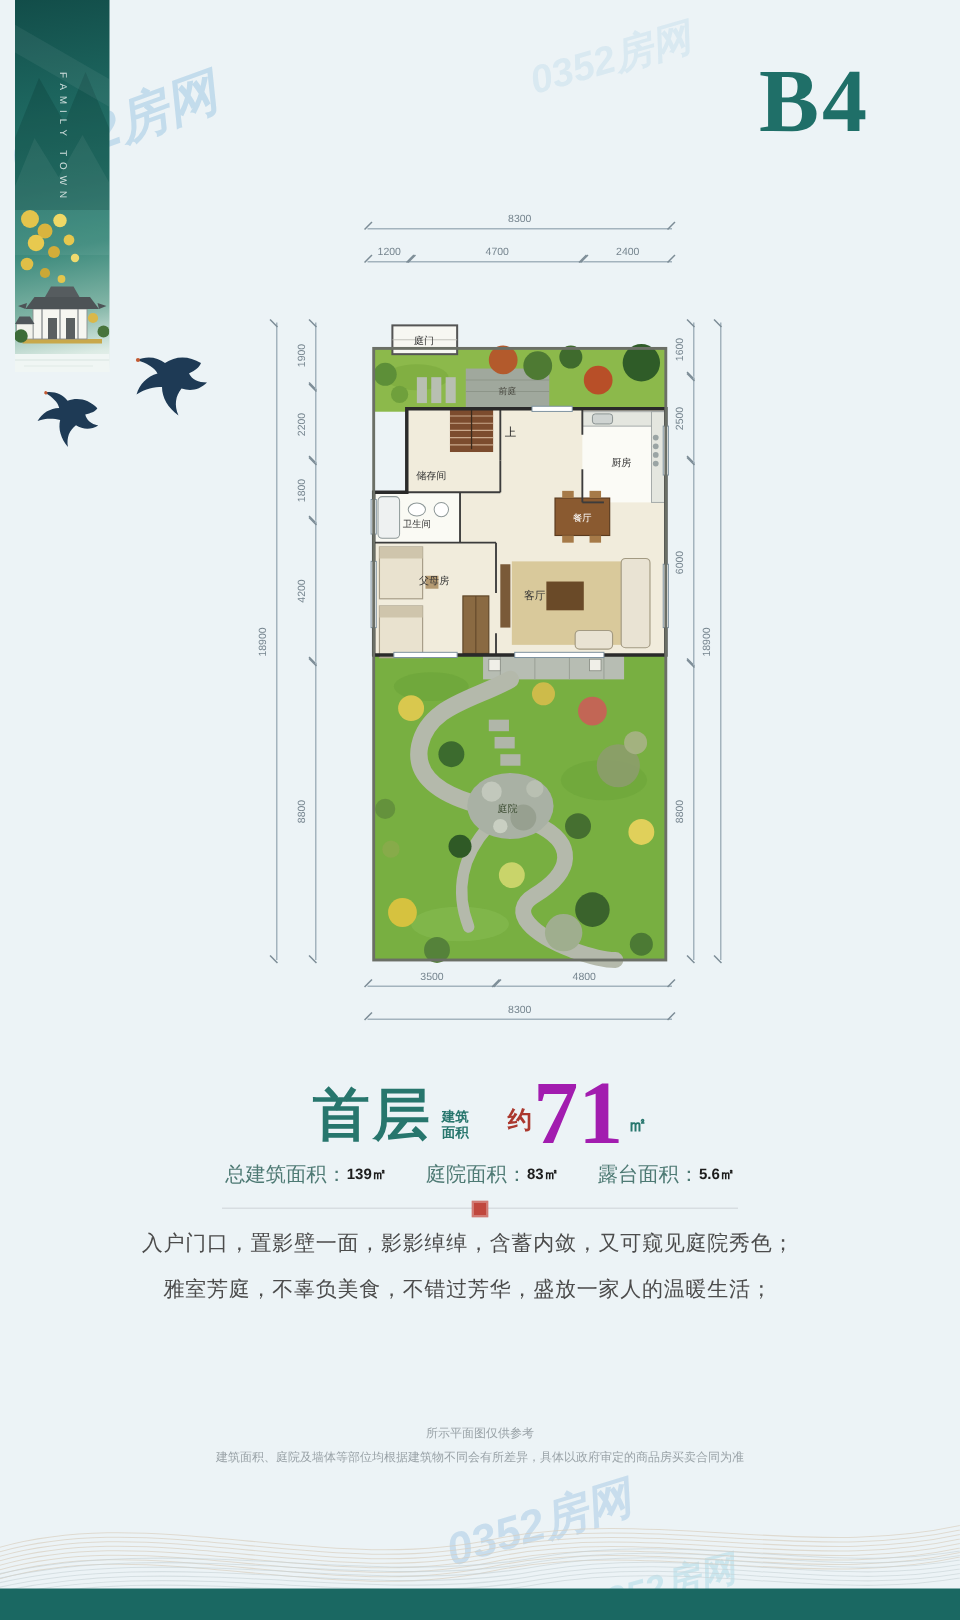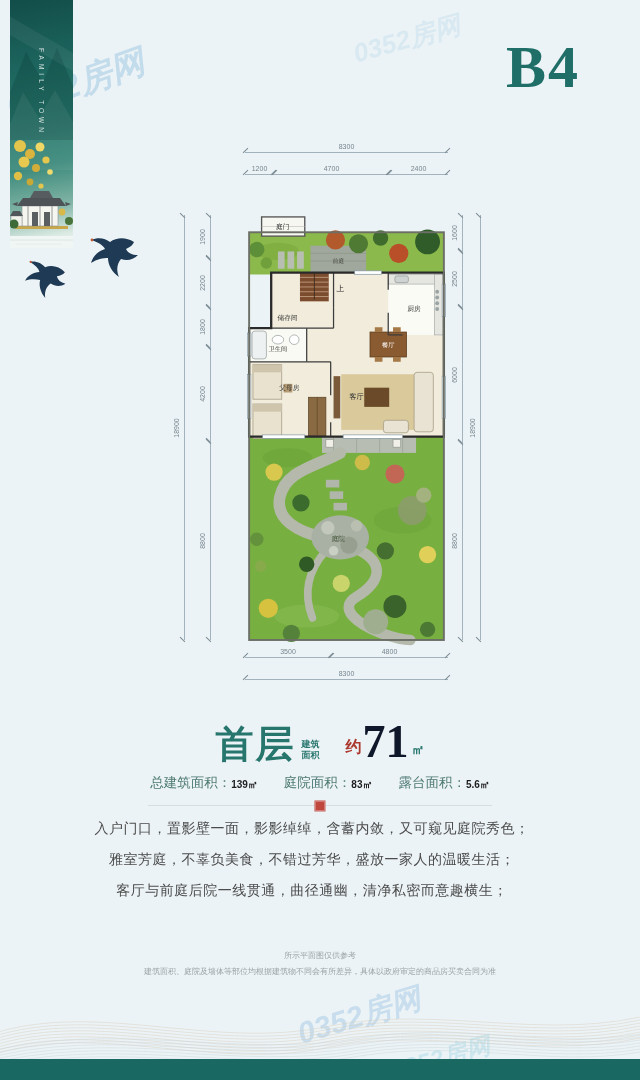--- a/index.html
+++ b/index.html
@@ -57,24 +57,24 @@
   
   #plan{position:absolute;left:245px;top:215px;width:203px;height:425px;}
   #plan svg{overflow:visible;}
 
   
   #summary{position:absolute;left:0;top:722px;width:640px;text-align:center;}
   #floor-line{display:flex;justify-content:center;align-items:flex-end;}
   #floor-label{font-family:"Liberation Serif",serif;font-weight:bold;font-size:38px;line-height:36px;color:#27766d;letter-spacing:2px;}
   #area-caption{display:flex;flex-direction:column;align-items:flex-end;margin:0 26px 2px 6px;color:#27766d;font-size:9px;line-height:10.5px;font-weight:bold;}
   #approx{color:#ab382e;font-size:16px;font-weight:bold;margin:0 1px 4px 0;}
-  #area-value{font-family:"Liberation Serif",serif;color:#0f172a;font-size:46px;line-height:40px;font-weight:bold;}
+  #area-value{font-family:"Liberation Serif",serif;color:#a21caf;font-size:60px;line-height:40px;font-weight:bold;}
   #area-unit{color:#27766d;font-size:13px;margin:0 0 3px 3px;font-weight:bold;}
   #stats{margin-top:12px;display:flex;justify-content:center;align-items:baseline;gap:26px;}
-  .stat{display:flex;align-items:flex-end;}
+  .stat{display:flex;align-items:center;}
   .stat .sl{font-size:13.5px;color:#4e7a74;}
   .stat .sv{font-size:10px;font-weight:bold;color:#1d1d1d;}
 
   
   #divider{position:absolute;left:148px;top:805px;width:344px;height:1px;background:#d7dde1;}
   #divider .sq{position:absolute;left:50%;top:50%;transform:translate(-50%,-50%);width:11px;height:11px;background:#c0473d;box-shadow:inset 0 0 0 1.5px rgba(255,255,255,.28);}
 
   
   #poetry{position:absolute;left:0;top:820px;width:640px;text-align:center;}
   #poetry p{margin:0 16px 13px 0;font-size:14px;color:#4c4c4c;letter-spacing:.5px;}
@@ -400,21 +400,20 @@
     </div>
   </div>
 
   <div id="divider">
     <span class="sq"></span>
   </div>
 
   <div id="poetry">
     <p>入户门口，置影壁一面，影影绰绰，含蓄内敛，又可窥见庭院秀色；</p>
     <p>雅室芳庭，不辜负美食，不错过芳华，盛放一家人的温暖生活；</p>
-    <p>客厅与前庭后院一线贯通，曲径通幽，清净私密而意趣横生；</p>
   </div>
 
   <div id="disclaimer">
     <div class="d1">所示平面图仅供参考</div>
     <div class="d2">建筑面积、庭院及墙体等部位均根据建筑物不同会有所差异，具体以政府审定的商品房买卖合同为准</div>
   </div>
 
   <svg id="waves" viewBox="0 0 640 92">
     <defs>
       <path id="w1" d="M-20,70 C90,28 210,84 330,58 C440,36 550,76 660,44" fill="none"></path>

